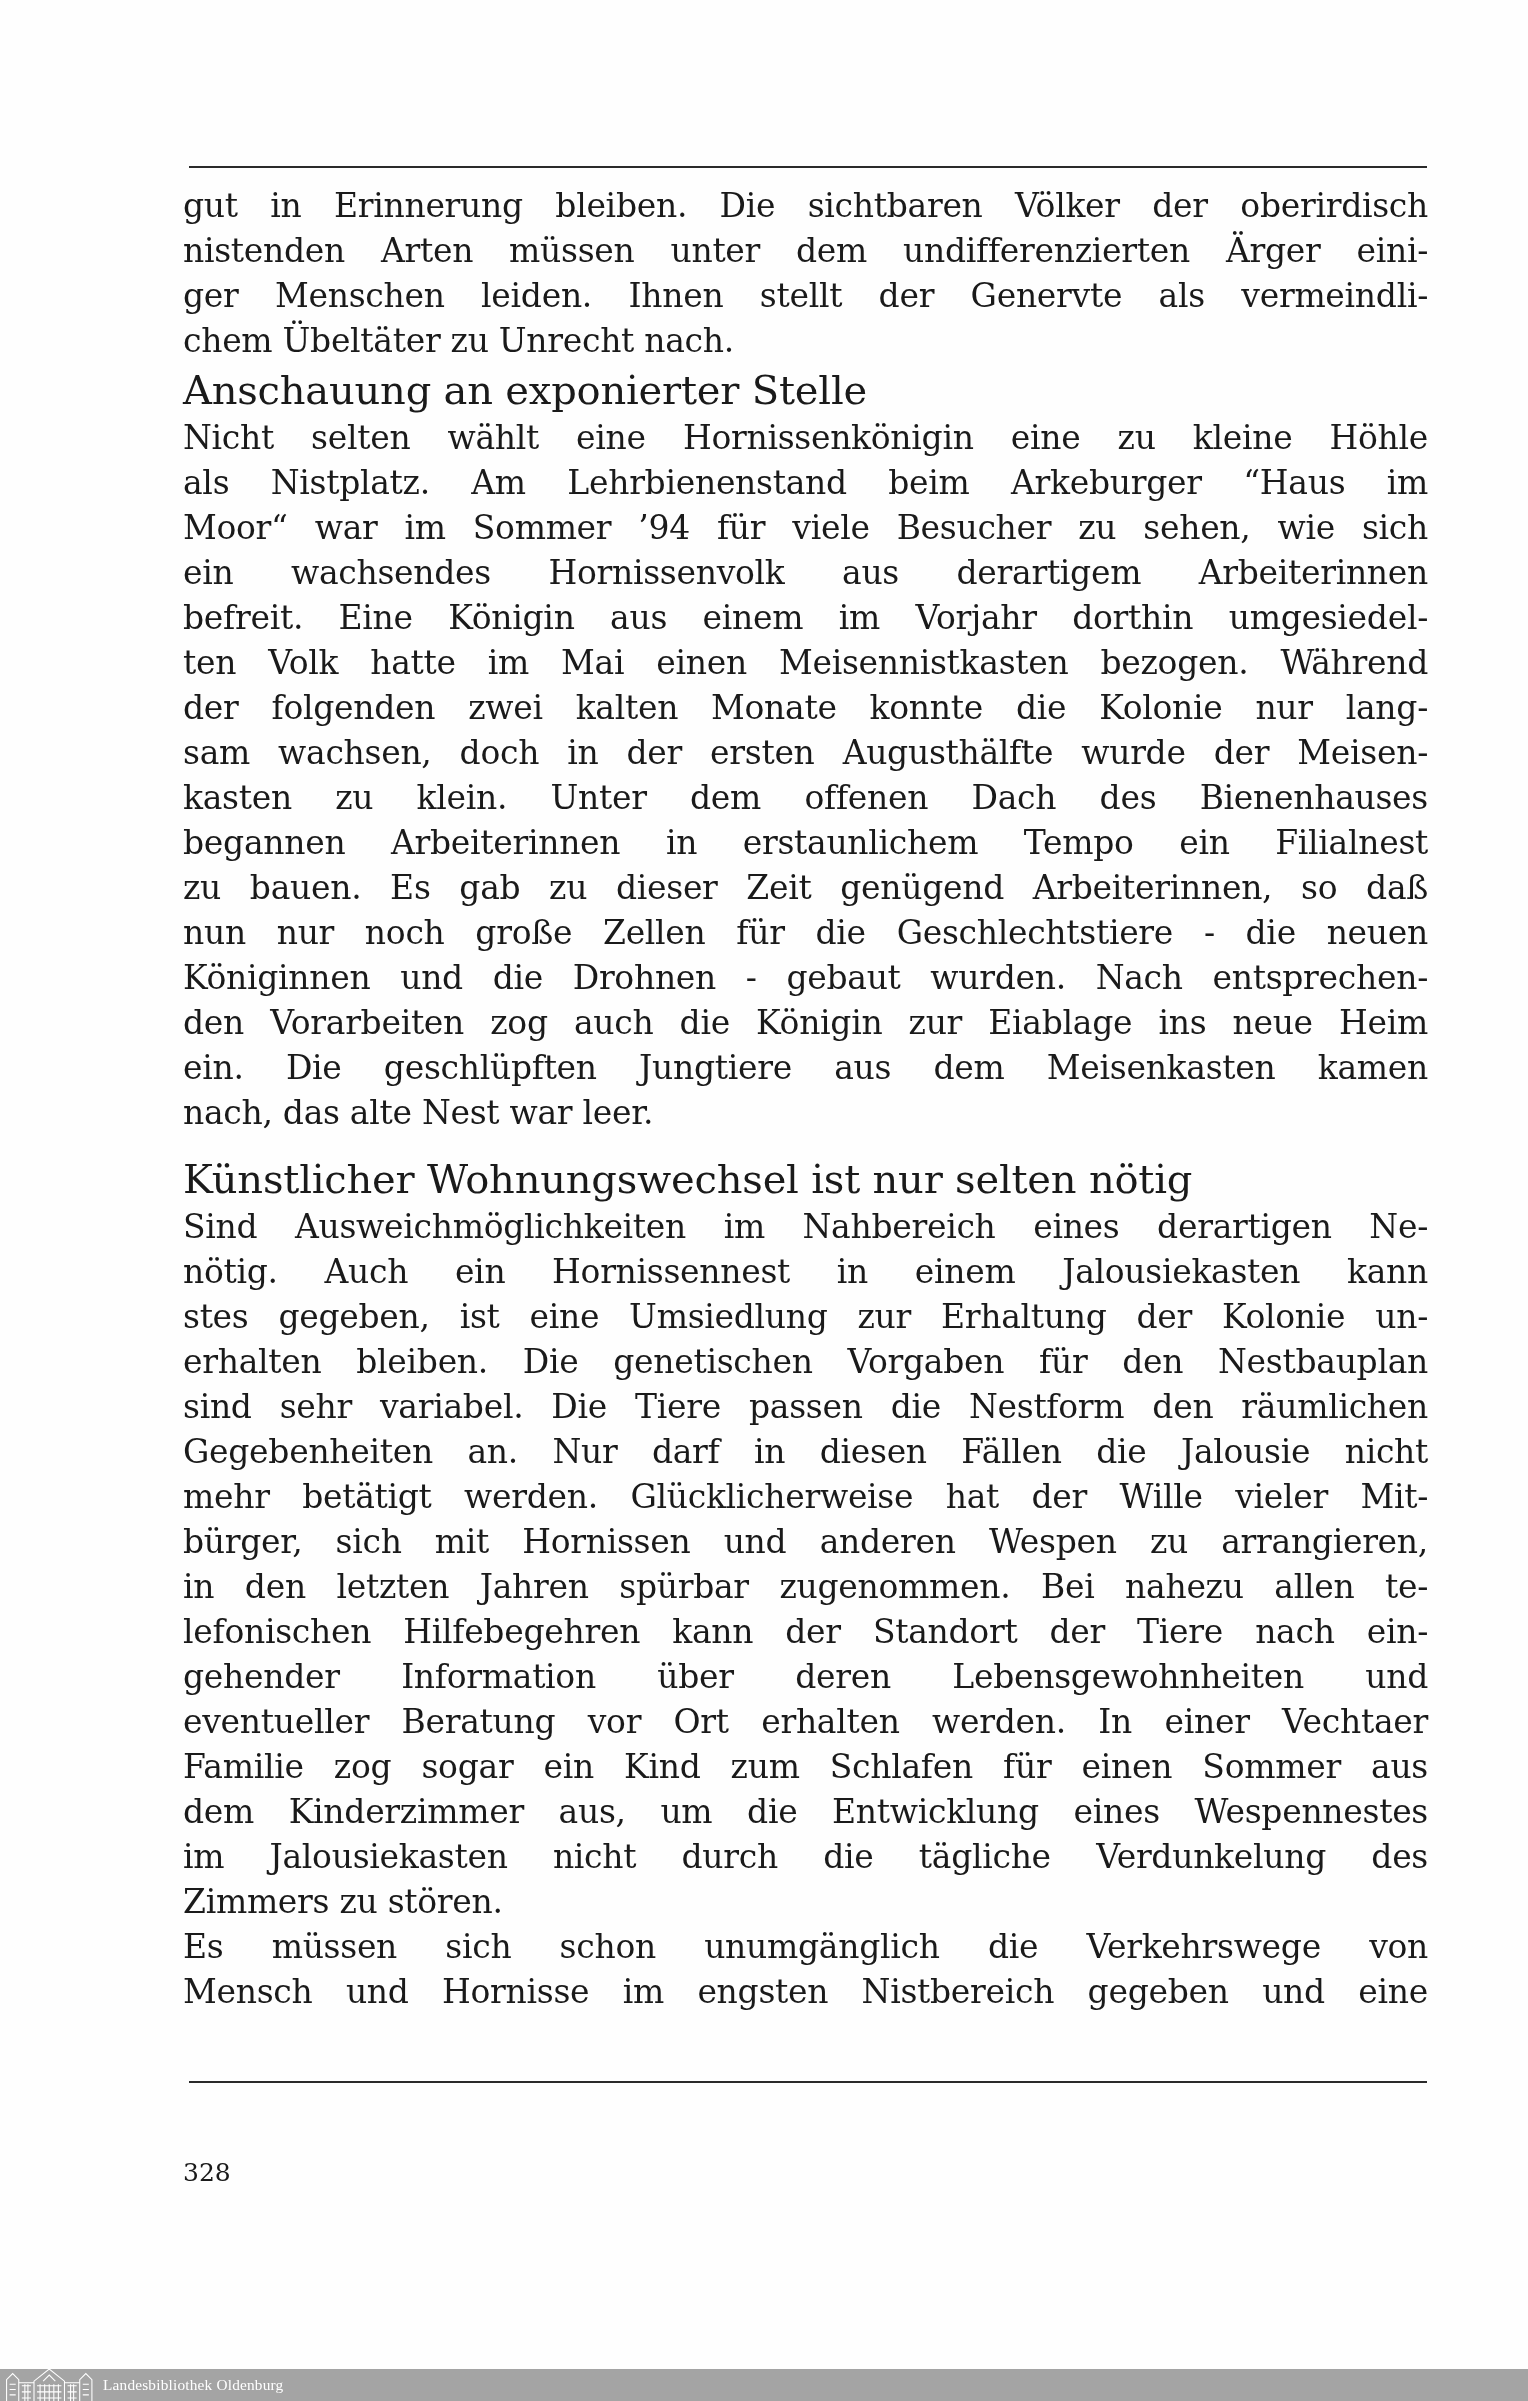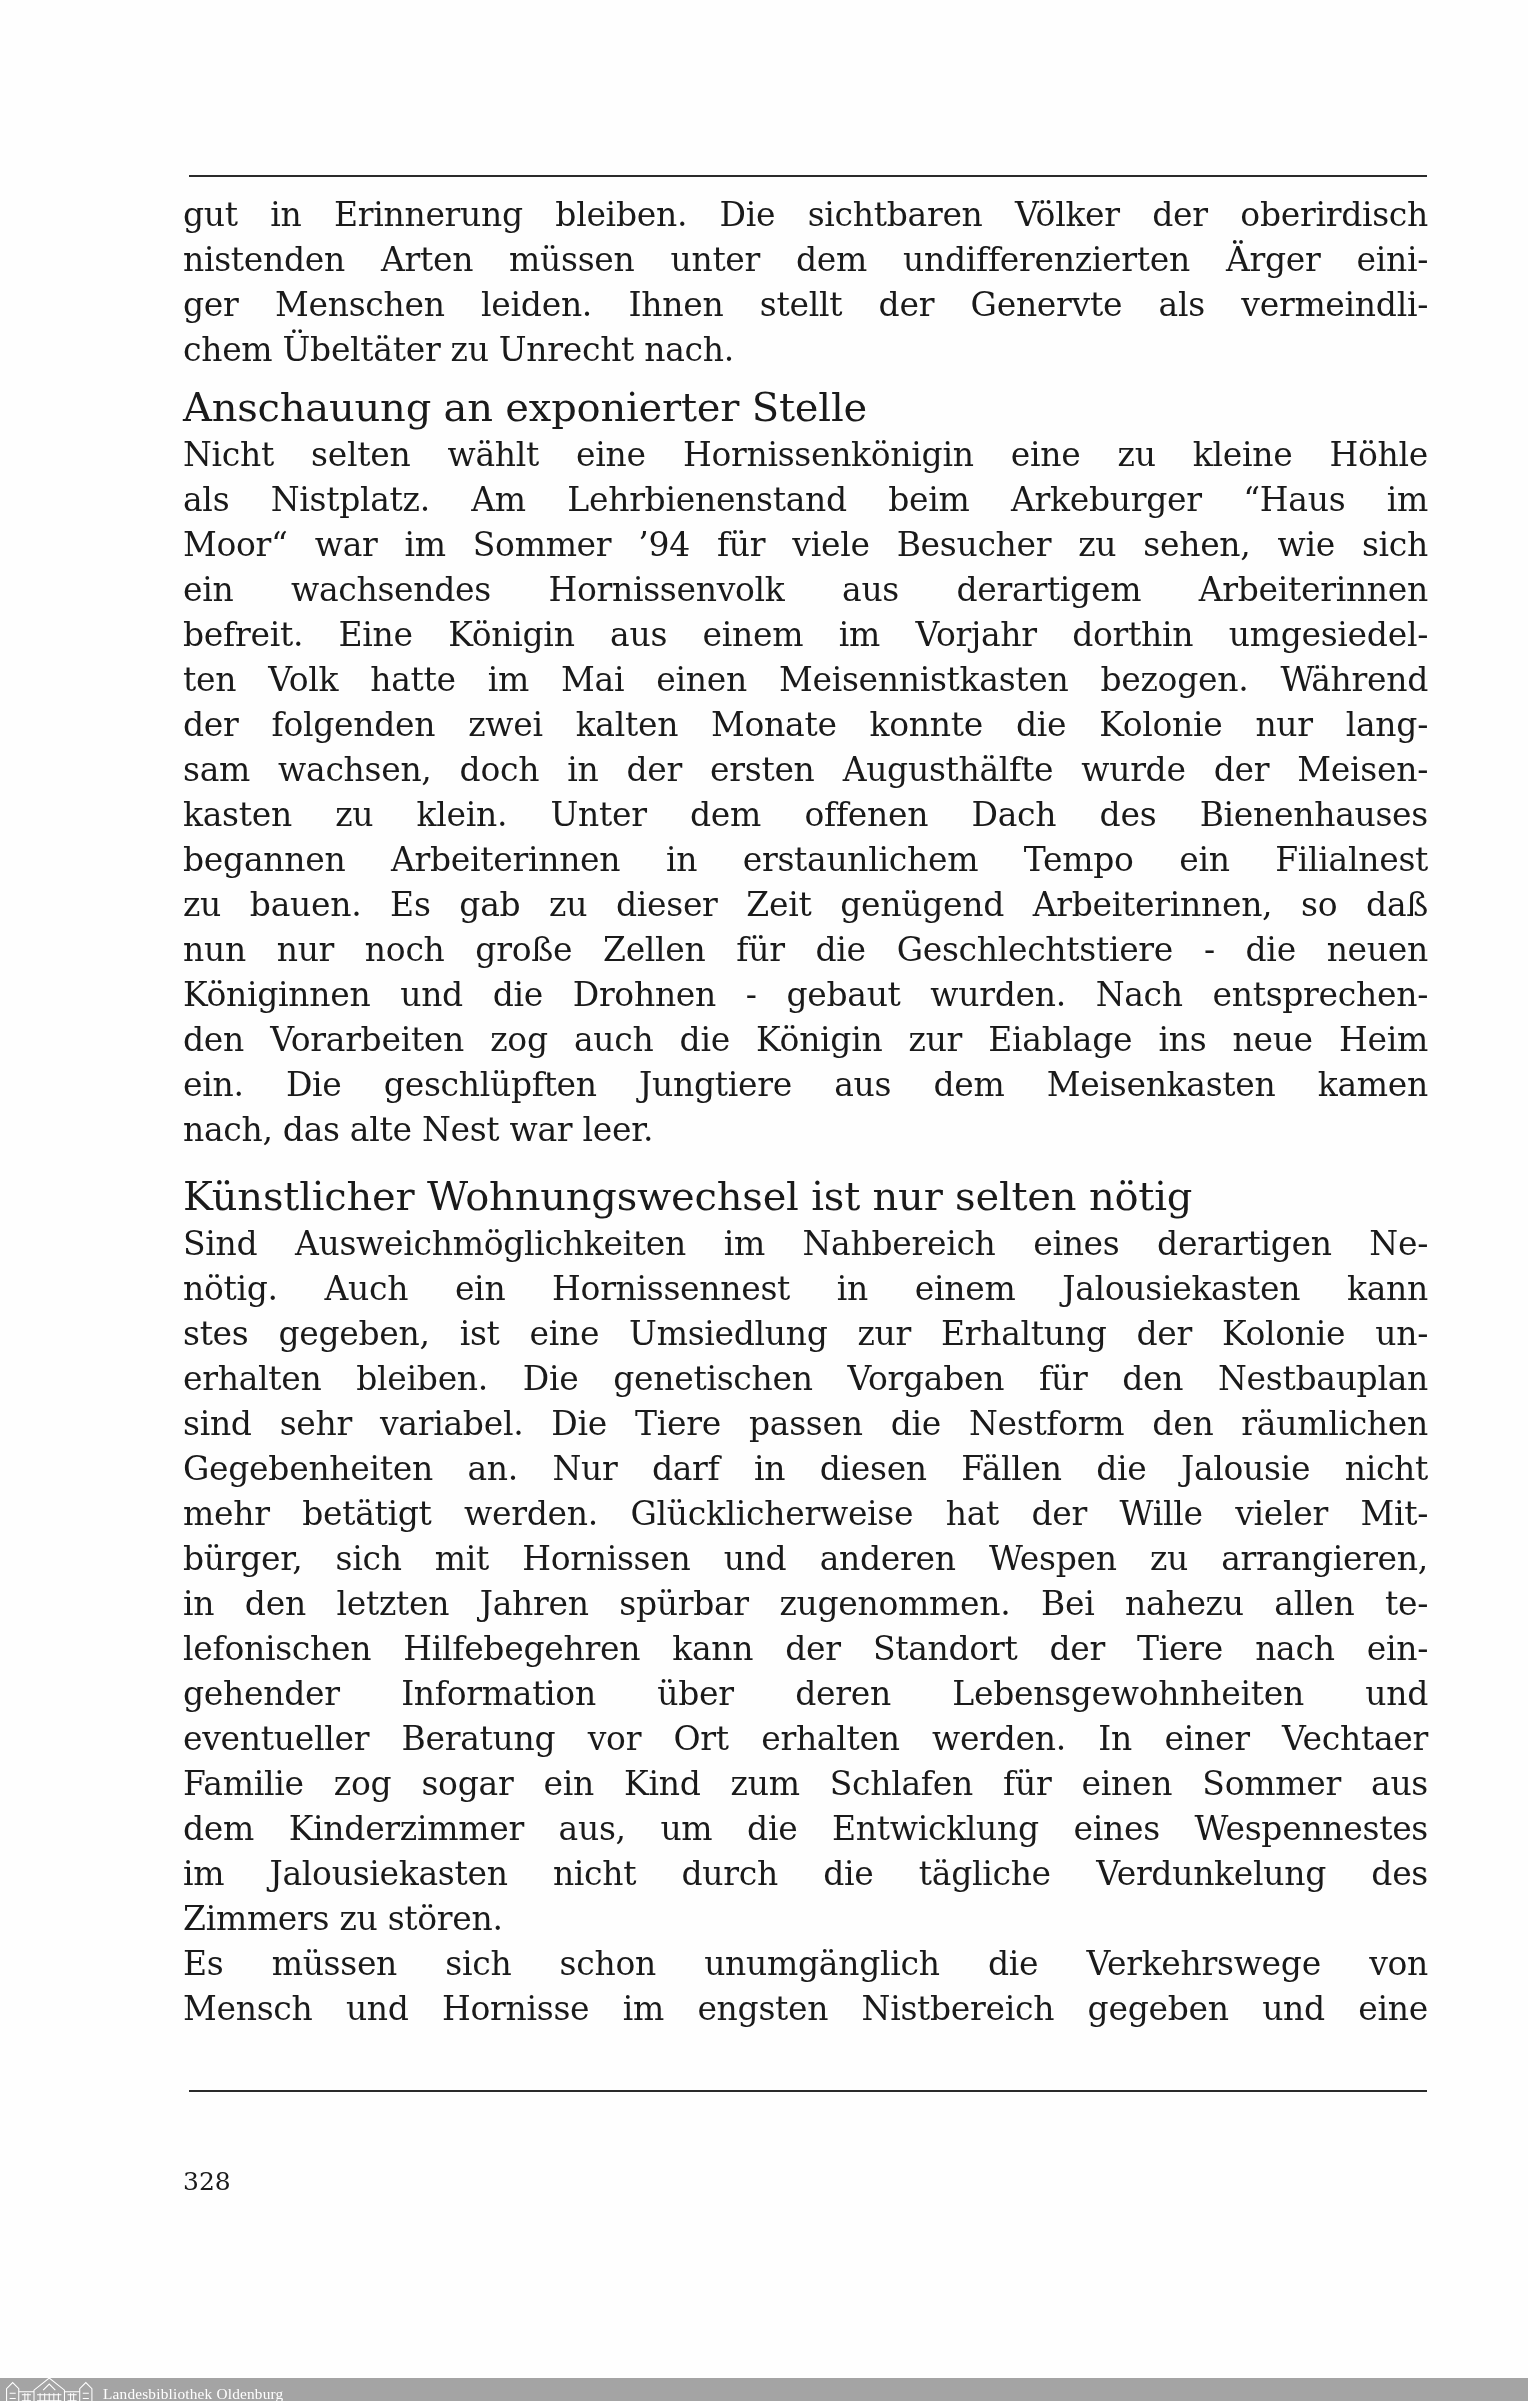--- a/index.html
+++ b/index.html
@@ -2,21 +2,21 @@
 <html style="font-size:12.2px"><head>
 <meta charset="utf-8">
 <style>
   html, body { margin: 0; padding: 0; }
   body {
     width: 1528px; height: 2401px; position: relative; overflow: hidden;
     background: #fefefe;
     font-family: "DejaVu Serif", "Liberation Serif", serif;
     color: #1a1a1a;
   }
-  .page { position: absolute; left: 0; top: 9px; width: 1528px; height: 1704px; }
+  .page { position: absolute; left: 0; top: 0; width: 1528px; height: 1704px; }
   .rule {
     position: absolute; left: 189px; width: 1238px; height: 2.3px;
     background: #2a2a2a;
   }
   .rule.top { top: 166px; }
   .rule.bottom { top: 2081px; }
   .content {
     position: absolute; left: 183px; top: 183px; width: 1245px;
   }
   .para {
@@ -33,21 +33,21 @@
     white-space: nowrap;
   }
   .para .line.last { text-align-last: left; }
   .heading {
     margin: 0;
     font-size: 40px;
     line-height: 49px;
     font-weight: normal;
     letter-spacing: -0.2px;
   }
-  .h1 { margin-top: 11px; }
+  .h1 { margin-top: 3px; }
   .h2 { margin-top: 20px; }
   .page-number {
     position: absolute; left: 183px; top: 2151px;
     font-size: 25px; line-height: 43px;
   }
   .footer-bar {
     position: absolute; left: 0; top: 2369px; width: 1528px; height: 32px;
     background: #a4a4a4;
     text-decoration: underline;
   }

